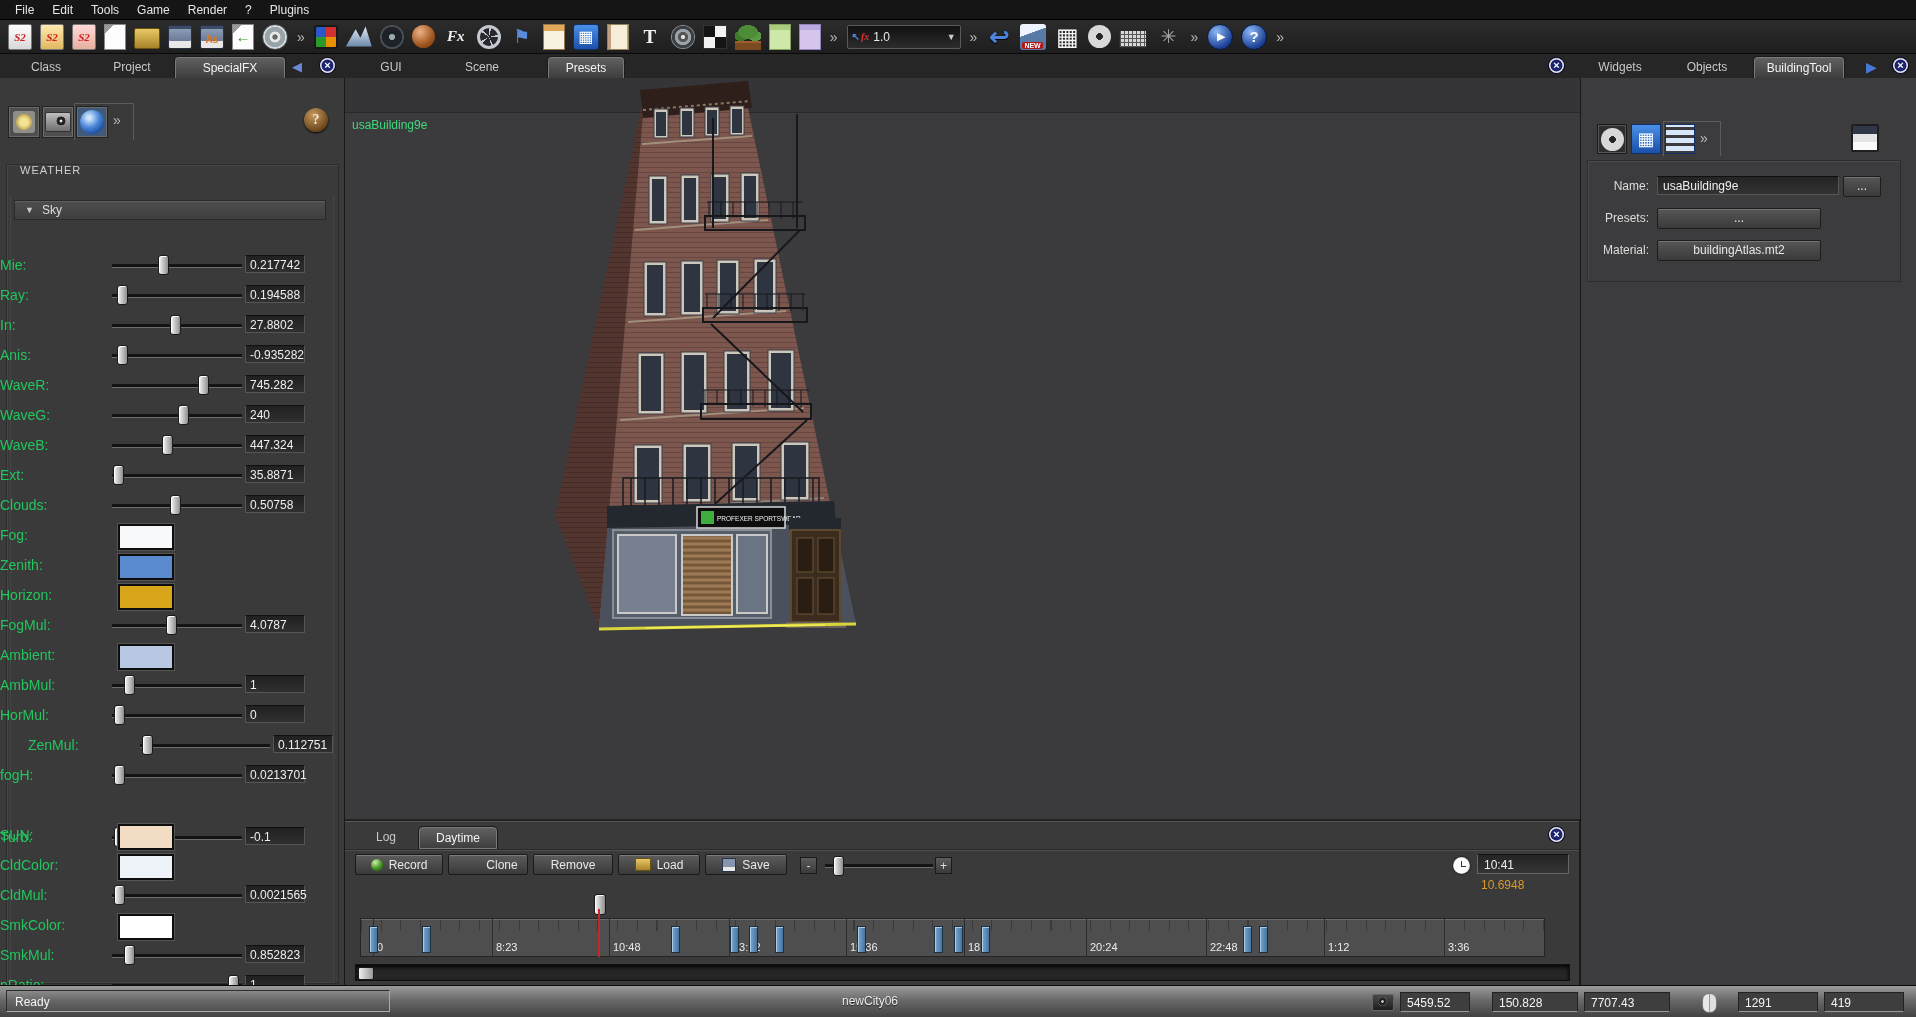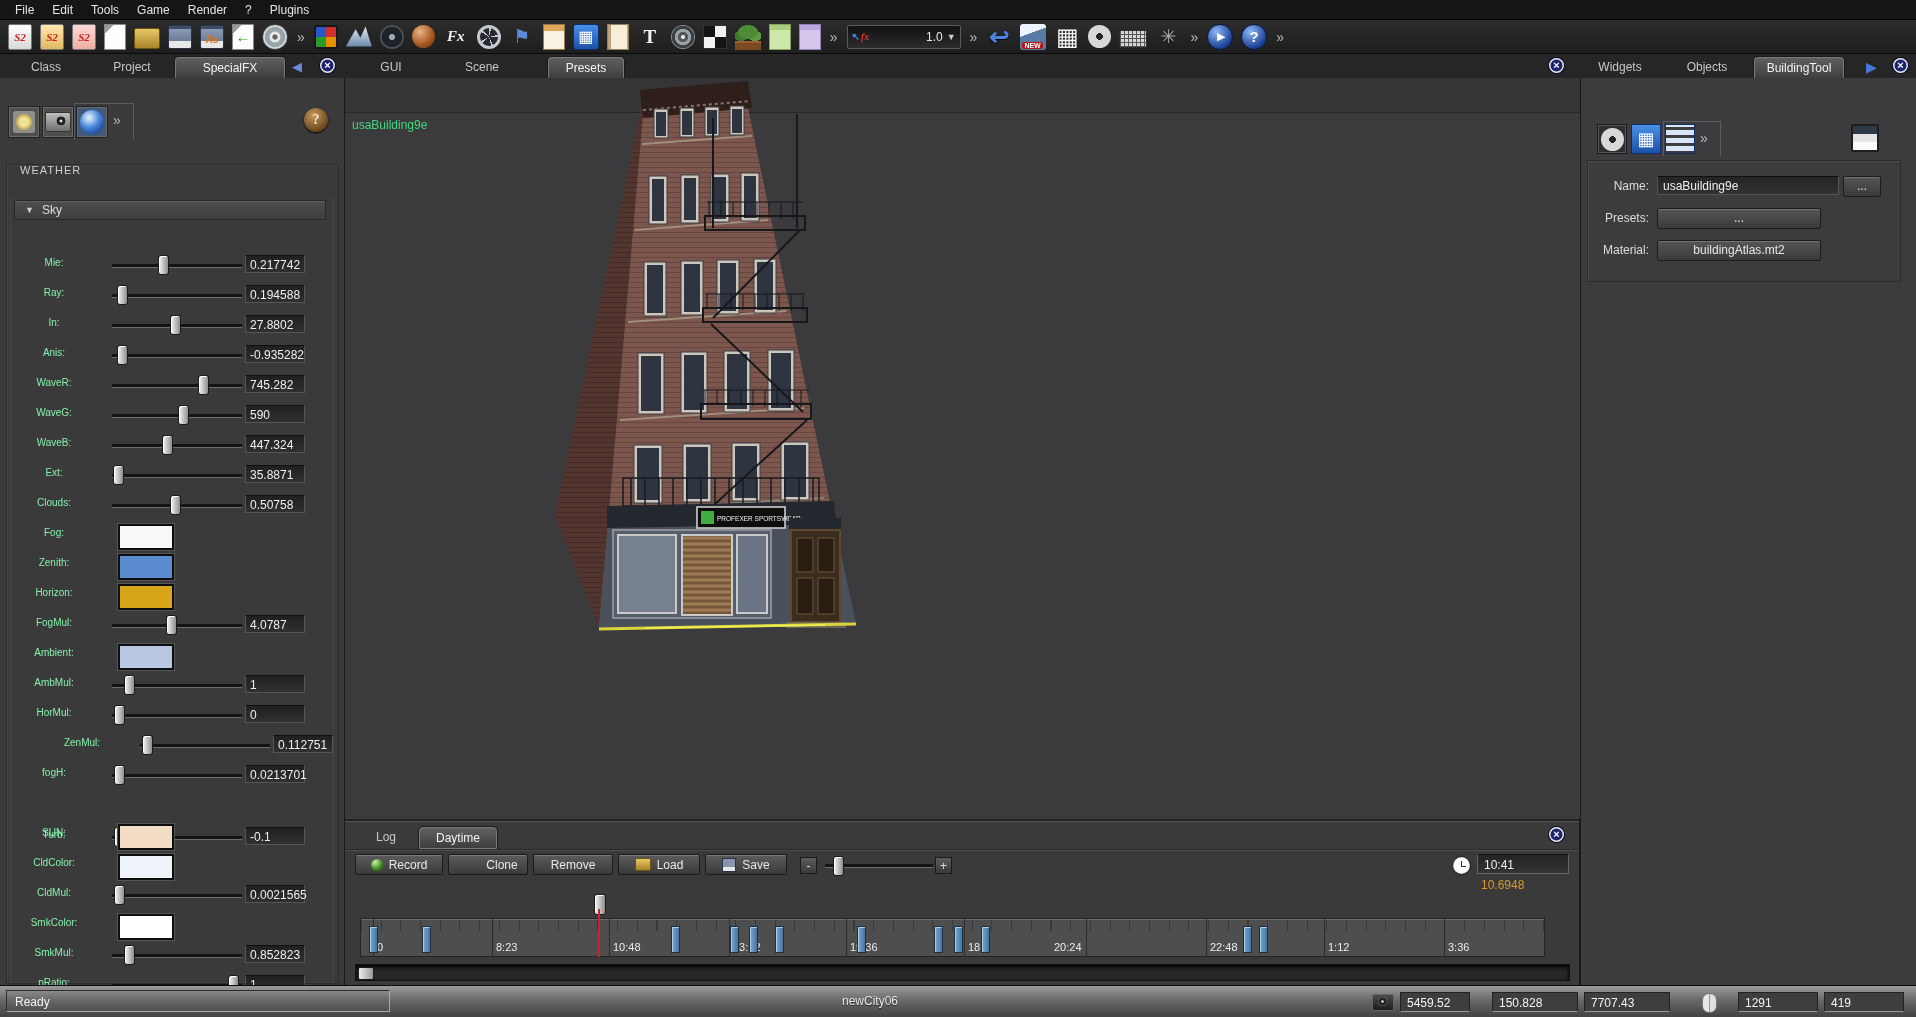--- a/index.html
+++ b/index.html
@@ -53,21 +53,21 @@
   .ic-terrain-new::after{content:"NEW";position:absolute;bottom:1px;left:2px;background:#b01818;color:#fff;font:bold 7px "Liberation Sans",sans-serif;padding:0 2px;border-radius:2px;}
   .ic-grid::after{content:"▦";color:#f4f4f4;font-size:24px;}
   .ic-gear{width:17px;height:17px;border-radius:50%;border:3px dashed #d8d8d8;background:radial-gradient(circle,#242424 26%,#d8d8d8 30%);}
   .ic-keyboard{width:26px;height:16px;background:#d8d8d8;border:1px solid #2a2a2a;margin-top:4px;
      background-image:repeating-linear-gradient(90deg,#555 0 1px,transparent 1px 4px),repeating-linear-gradient(0deg,#555 0 1px,transparent 1px 4px);}
   .ic-snowflake::after{content:"✳";color:#a8a8a8;font-size:19px;}
   .ic-play,.ic-help{border-radius:50%;width:24px;height:24px;background:radial-gradient(circle at 35% 28%,#8cb8f6,#1a3e92 72%);border:1px solid #0a1a40;}
   .ic-play::after{content:"▶";color:#fff;font-size:11px;margin-left:2px;}
   .ic-help::after{content:"?";color:#fff;font:bold 15px "Liberation Sans",sans-serif;}
   .tb-dd{height:22px;width:104px;background:linear-gradient(#111,#2c2c2c);border:1px solid #5a5a5a;border-radius:2px;
-     display:flex;align-items:center;padding:0 4px;gap:4px;flex:0 0 auto;text-align:right;}
+     display:flex;align-items:center;padding:0 4px;gap:4px;flex:0 0 auto;}
   .tb-dd .ddfx{color:#d33;font:italic bold 10px "Liberation Serif",serif;}
   .tb-dd .ddfx::before{content:"↖";color:#4a84dc;font-style:normal;margin-right:1px;}
   .tb-dd .ddval{color:#e8e8e8;flex:1;}
   .tb-dd .ddarrow{color:#ccc;font-size:9px;}
   
   .tabrow{position:absolute;left:0;top:54px;width:100%;height:24px;background:#262626;border-bottom:1px solid #1a1a1a;}
   .tab{position:absolute;top:3px;height:20px;display:flex;align-items:center;justify-content:center;color:#c8c8c8;font-size:12px;cursor:default;}
   .tab.active{background:linear-gradient(#606060,#3e3e3e);border:1px solid #7a7a7a;border-bottom-color:#3a3a3a;
      border-radius:4px 4px 0 0;color:#f4f4f4;box-shadow:0 0 0 1px #1a1a1a;}
   .tabicon{position:absolute;top:4px;}
@@ -89,21 +89,21 @@
   .li-tabline{position:absolute;border:1px solid #5c5c5c;border-bottom:none;}
   .help-circ{position:absolute;width:24px;height:24px;border-radius:50%;background:radial-gradient(circle at 40% 30%,#c89a5e,#5e3c14 80%);
      display:flex;align-items:center;justify-content:center;box-shadow:0 1px 2px #000;}
   .help-circ::after{content:"?";color:#f4ead8;font:bold 14px "Liberation Serif",serif;}
   .lp-weather{position:absolute;left:20px;top:86px;color:#cfcfcf;font-size:11px;letter-spacing:1px;}
   .skybar{position:absolute;left:14px;top:122px;width:312px;height:20px;background:linear-gradient(#4e4e4e,#3e3e3e);
      border:1px solid #292929;box-shadow:inset 0 1px 0 #5e5e5e;display:flex;align-items:center;gap:8px;padding-left:10px;box-sizing:border-box;}
   .skybar .tri{color:#ccc;font-size:9px;}
   .sky-group{position:absolute;left:10px;top:118px;width:322px;height:786px;border:1px solid #454545;border-top:none;}
   .wrow{position:absolute;left:0;width:345px;height:30px;}
-  .wlabel{position:absolute;left:0;top:7px;width:108px;text-align:center;color:#86efac;font-size:10px;}
+  .wlabel{position:absolute;left:0;top:7px;width:108px;text-align:left;color:#22c55e;font-size:14px;}
   .strack{position:absolute;top:14px;height:3px;background:#141414;box-shadow:0 1px 0 #6e6e6e;}
   .shandle{position:absolute;top:5px;width:9px;height:18px;border-radius:3px;border:1px solid #1a1a1a;
      background:linear-gradient(90deg,#f4f4f4,#8e8e8e);box-shadow:inset 1px 1px 0 #fff;}
   .vbox{position:absolute;left:245px;top:5px;width:60px;height:18px;background:linear-gradient(#202020,#303030);
      border:1px solid #555;border-top-color:#101010;color:#efefef;font-size:12px;line-height:18px;padding-left:4px;box-sizing:border-box;}
   .swatch{position:absolute;left:118px;top:4px;width:52px;height:22px;border:2px solid #0e0e0e;box-shadow:0 0 0 1px #555;}
   
   .viewport{position:absolute;left:345px;top:78px;width:1235px;height:741px;background:#3b3b3d;overflow:hidden;}
   .vp-topstrip{position:absolute;left:0;top:0;width:100%;height:34px;background:#353537;border-bottom:1px solid #282828;}
   .vp-label{position:absolute;left:7px;top:40px;color:#3fd87c;font-size:12px;}
@@ -300,21 +300,21 @@
         <div class="wrow" style="top: 292px;">
           <span class="wlabel">WaveR:</span>
           <div class="strack" style="left: 112px; width: 130px;"></div>
           <div class="shandle" style="left: 198px;"></div>
           <div class="vbox">745.282</div>
         </div>
         <div class="wrow" style="top: 322px;">
           <span class="wlabel">WaveG:</span>
           <div class="strack" style="left: 112px; width: 130px;"></div>
           <div class="shandle" style="left: 178px;"></div>
-          <div class="vbox">590</div>
+          <div class="vbox">240</div>
         </div>
         <div class="wrow" style="top: 352px; padding-left: 42px;">
           <span class="wlabel">WaveB:</span>
           <div class="strack" style="left: 112px; width: 130px;"></div>
           <div class="shandle" style="left: 162px;"></div>
           <div class="vbox">447.324</div>
         </div>
         <div class="wrow" style="top: 382px;">
           <span class="wlabel">Ext:</span>
           <div class="strack" style="left: 112px; width: 130px;"></div>
@@ -654,21 +654,21 @@
         <span class="ticklabel" style="left: 135px;">8:23</span>
         <div class="majortick" style="left: 248px;"></div>
         <span class="ticklabel" style="left: 252px;">10:48</span>
         <div class="majortick" style="left: 368px;"></div>
         <span class="ticklabel" style="left: 372px;">13:12</span>
         <div class="majortick" style="left: 485px;"></div>
         <span class="ticklabel" style="left: 489px;">15:36</span>
         <div class="majortick" style="left: 603px;"></div>
         <span class="ticklabel" style="left: 607px;">18:0</span>
         <div class="majortick" style="left: 725px;"></div>
-        <span class="ticklabel" style="left: 693px;">20:24</span>
+        <span class="ticklabel" style="left: 729px;">20:24</span>
         <div class="majortick" style="left: 845px;"></div>
         <span class="ticklabel" style="left: 849px;">22:48</span>
         <div class="majortick" style="left: 963px;"></div>
         <span class="ticklabel" style="left: 967px;">1:12</span>
         <div class="majortick" style="left: 1083px;"></div>
         <span class="ticklabel" style="left: 1087px;">3:36</span>
         <div class="tlmarker" style="left: 8px;"></div>
         <div class="tlmarker" style="left: 61px;"></div>
         <div class="tlmarker" style="left: 310px;"></div>
         <div class="tlmarker" style="left: 369px;"></div>

